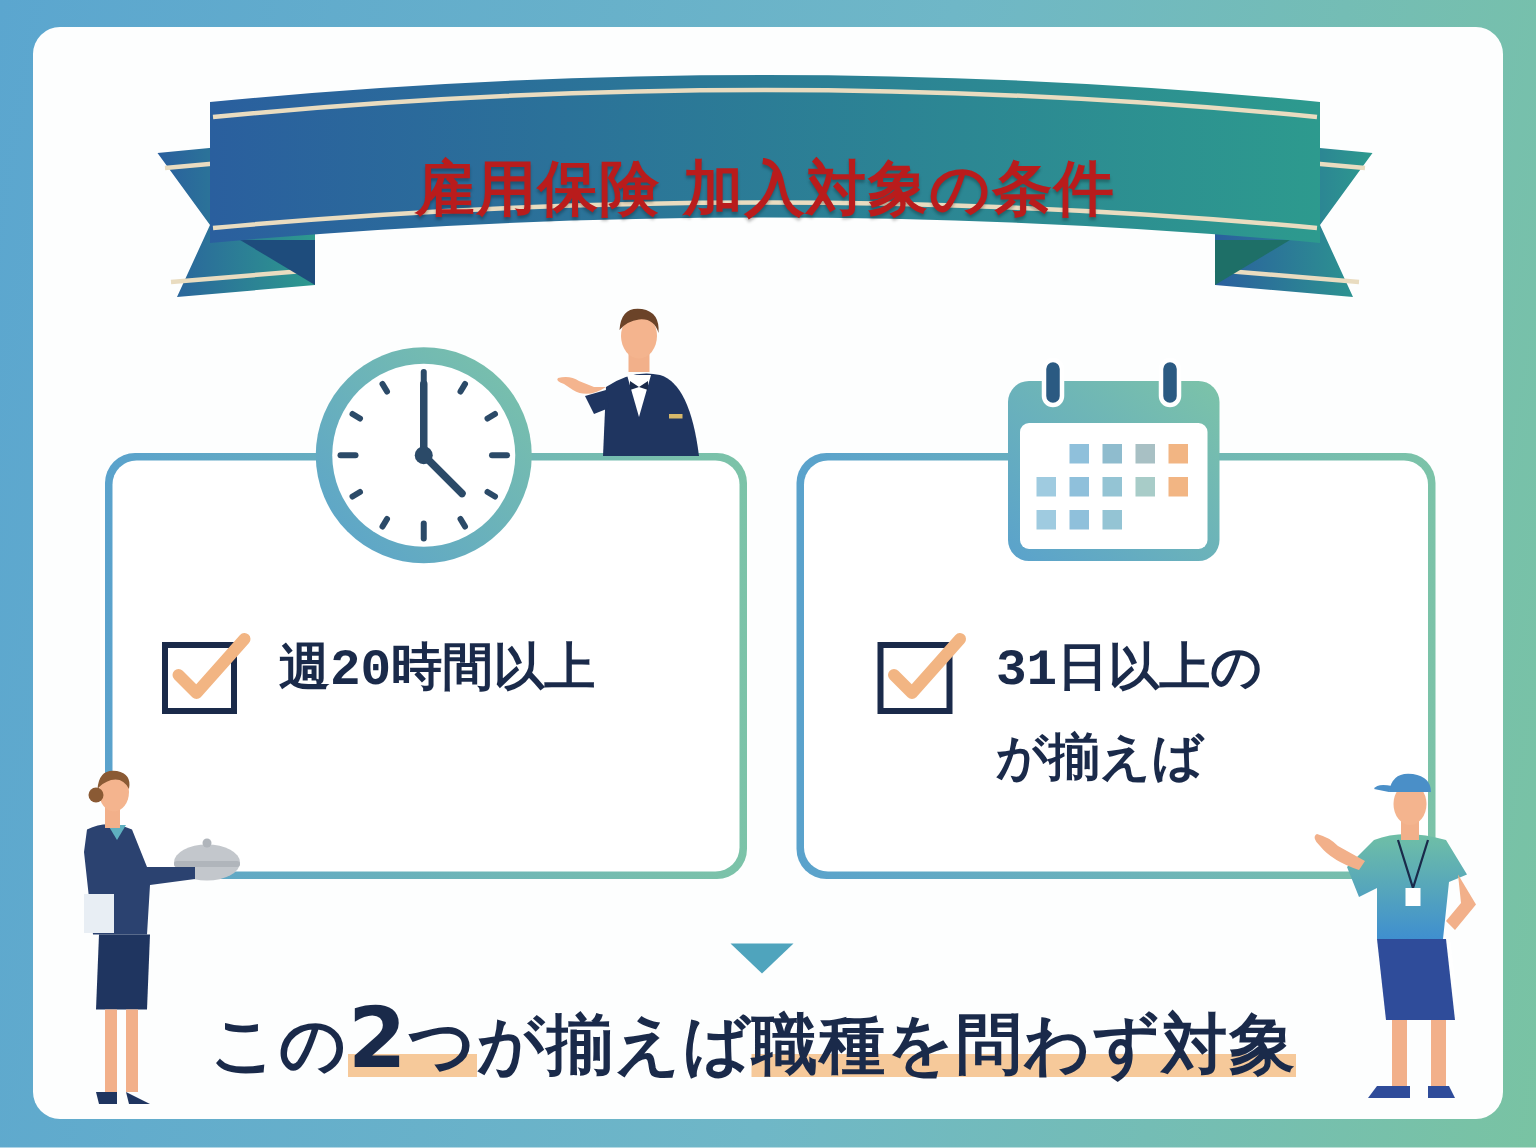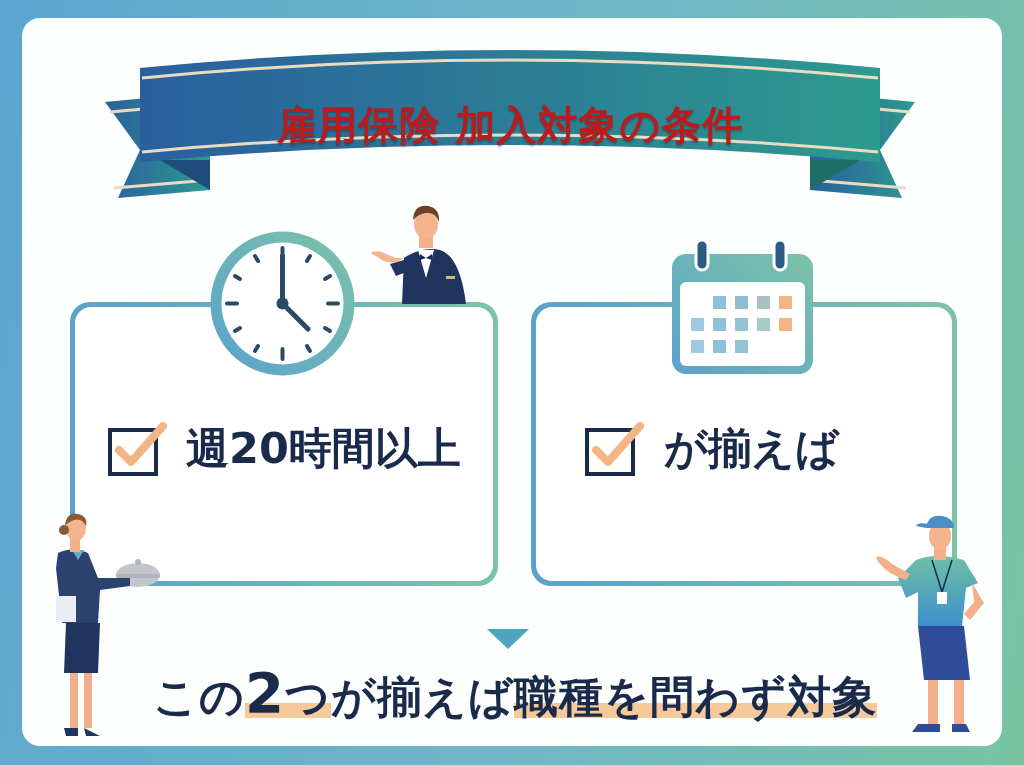--- a/index.html
+++ b/index.html
@@ -6,23 +6,23 @@
   body{width:1024px;height:765px;overflow:hidden;
     background:linear-gradient(100deg,#5ba6cf 0%,#6fb7c7 55%,#79c3a3 100%);
     font-family:"DejaVu Sans","Liberation Sans",sans-serif;position:relative;}
   .card{position:absolute;left:22px;top:18px;width:980px;height:728px;background:#fdfefe;border-radius:18px;}
   .banner{position:absolute;left:100px;top:40px;width:820px;height:170px;}
   .banner-title{position:absolute;left:0;top:58px;width:100%;text-align:center;color:#b91c1c;
     font-size:40px;font-weight:bold;letter-spacing:1px;text-shadow:0 2px 2px rgba(0,0,0,.25);}
   .pbox{position:absolute;border-radius:20px;padding:5px;box-sizing:border-box;
     background:linear-gradient(90deg,#5aa2cc,#7cc3a8);}
   .pbox .inner{width:100%;height:100%;background:#fff;border-radius:16px;}
-  .cond{position:absolute;color:#1a2a4a;font-weight:bold;font-size:43px;line-height:60px;}
+  .cond{position:absolute;color:#1a2a4a;font-weight:bold;font-size:34px;line-height:60px;font-family:Liberation Mono, monospace;}
   .check{position:absolute;}
-  .bottom-text{position:absolute;left:140px;top:660px;width:750px;text-align:center;
+  .bottom-text{position:absolute;left:140px;top:660px;width:750px;text-align:left;
     font-size:44px;font-weight:bold;color:#1a2a4a;letter-spacing:1px;}
   .hl{background:linear-gradient(transparent 62%,#f6c99a 62%,#f6c99a 92%,transparent 92%);}
   .big2{font-size:56px;}
   .arrow{position:absolute;left:487px;top:629px;width:0;height:0;border-left:21px solid transparent;
     border-right:21px solid transparent;border-top:20px solid #4fa4bd;}
   .fig{position:absolute;}
 </style>
 </head>
 <body>
 
@@ -135,20 +135,21 @@
     </g>
   </svg>
 </div>
 <div class="check" style="left:584px;top:420px;">
   <svg width="62" height="58" viewBox="0 0 62 58">
     <rect x="3" y="10" width="46" height="44" fill="none" stroke="#1a2a4a" stroke-width="4"></rect>
     <polyline points="12,30 24,42 56,6" fill="none" stroke="#f2b583" stroke-width="8" stroke-linecap="round" stroke-linejoin="round"></polyline>
   </svg>
 </div>
 <div class="cond" style="left:664px;top:418px;">
+  <div>31日以上の</div>
   <div>が揃えば</div>
 </div>
 
 <div class="fig" style="left:362px;top:198px;">
   <svg width="120" height="106" viewBox="0 0 120 106">
     <path d="M40,106 L42,60 Q60,48 78,52 Q98,58 104,106 Z" fill="#1f3560"></path>
     <path d="M56,52 L64,80 L72,52 Z" fill="#fff"></path>
     <polygon points="58,56 64,60 70,56 70,62 64,60 58,62" fill="#1a2a4a"></polygon>
     <rect x="84" y="78" width="9" height="3" fill="#d6b86a"></rect>
     <rect x="57" y="36" width="14" height="14" fill="#f2b08a"></rect>

